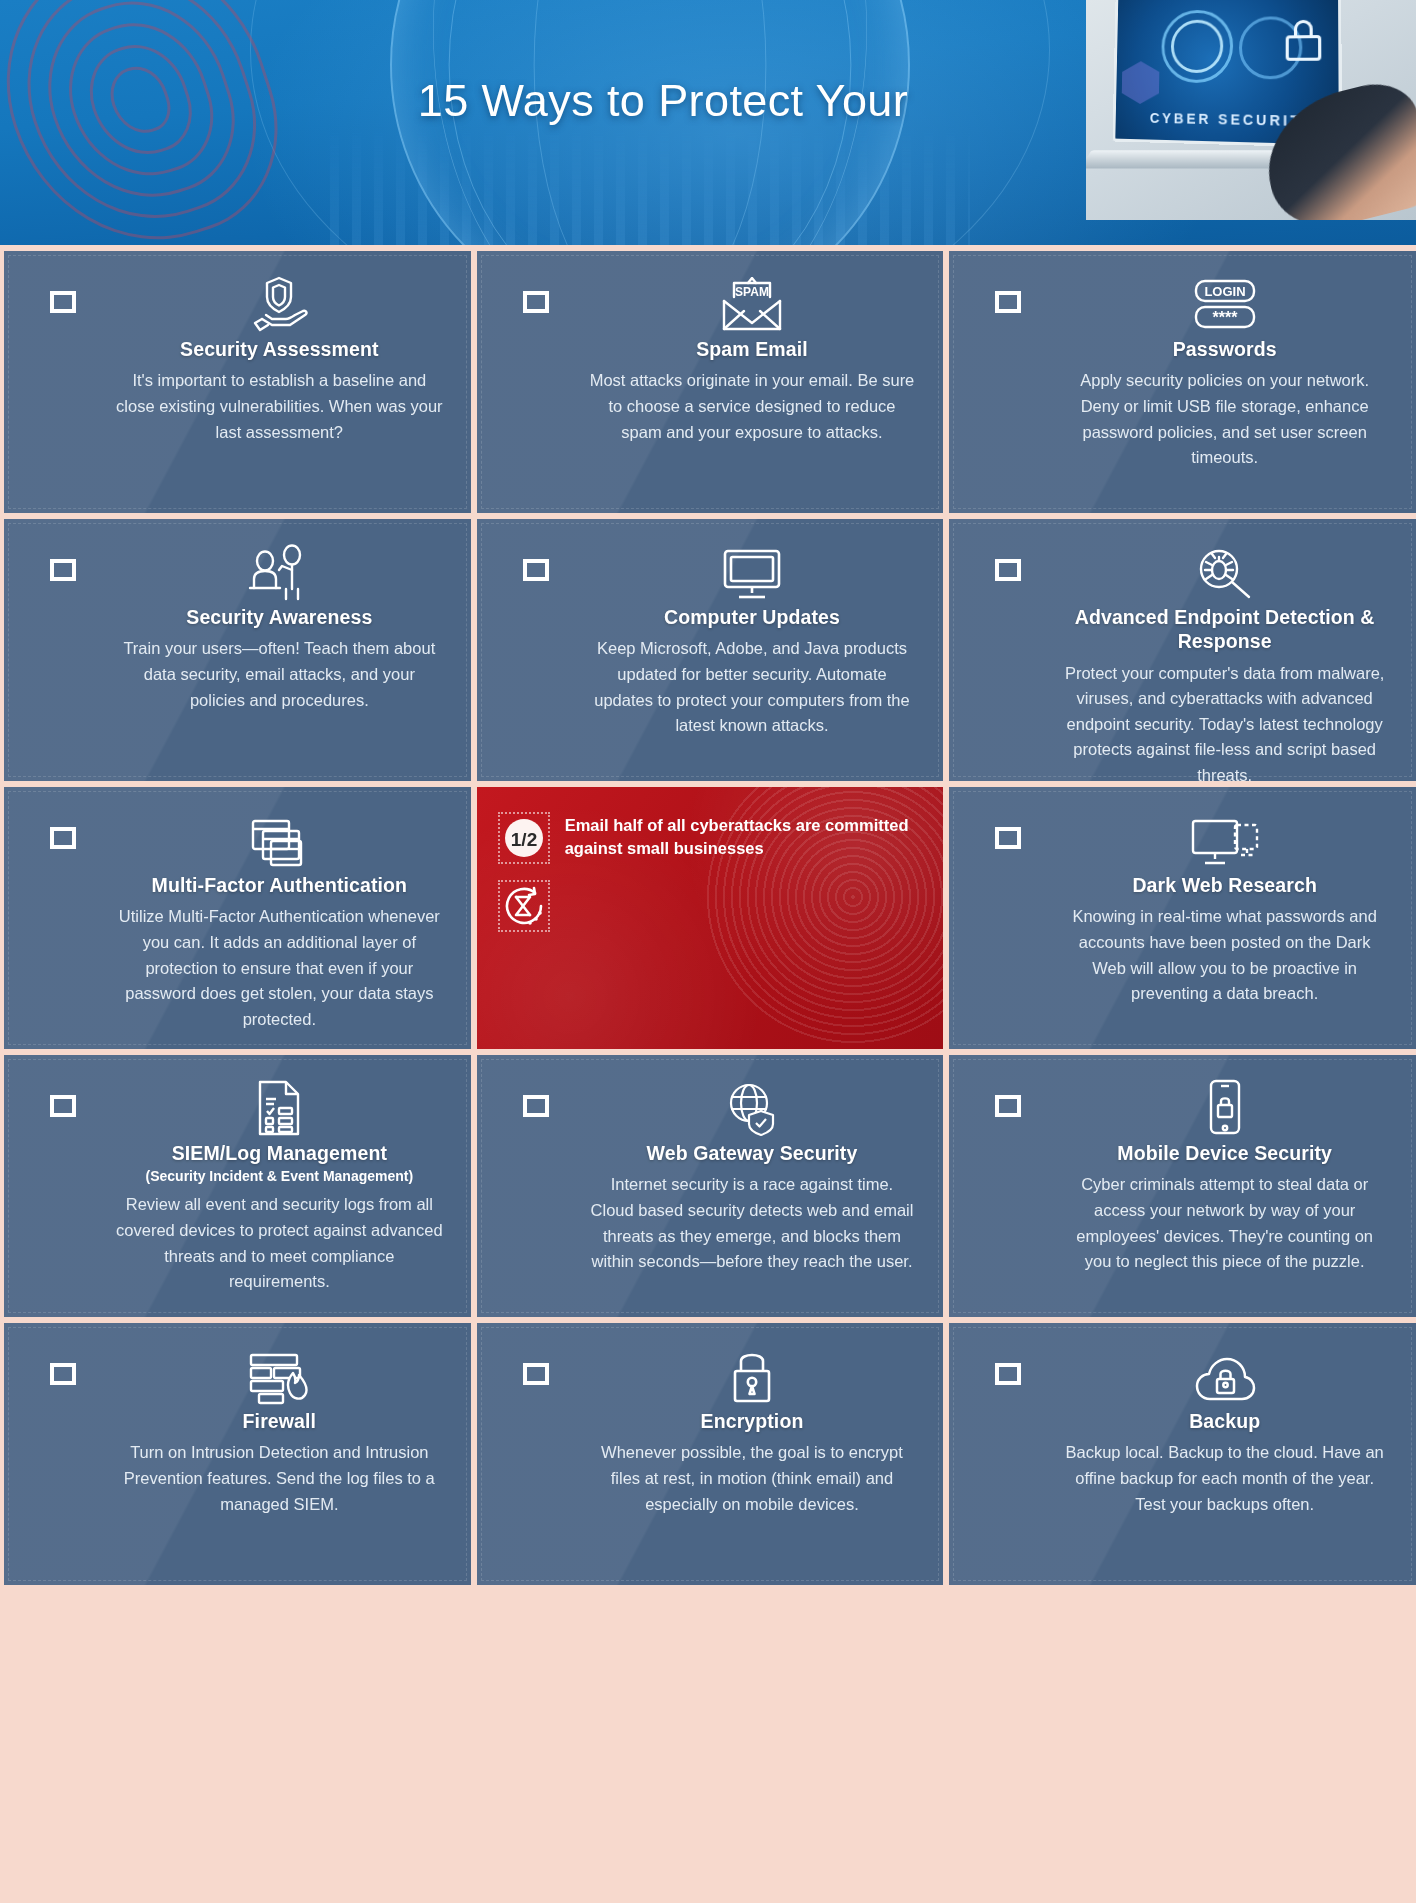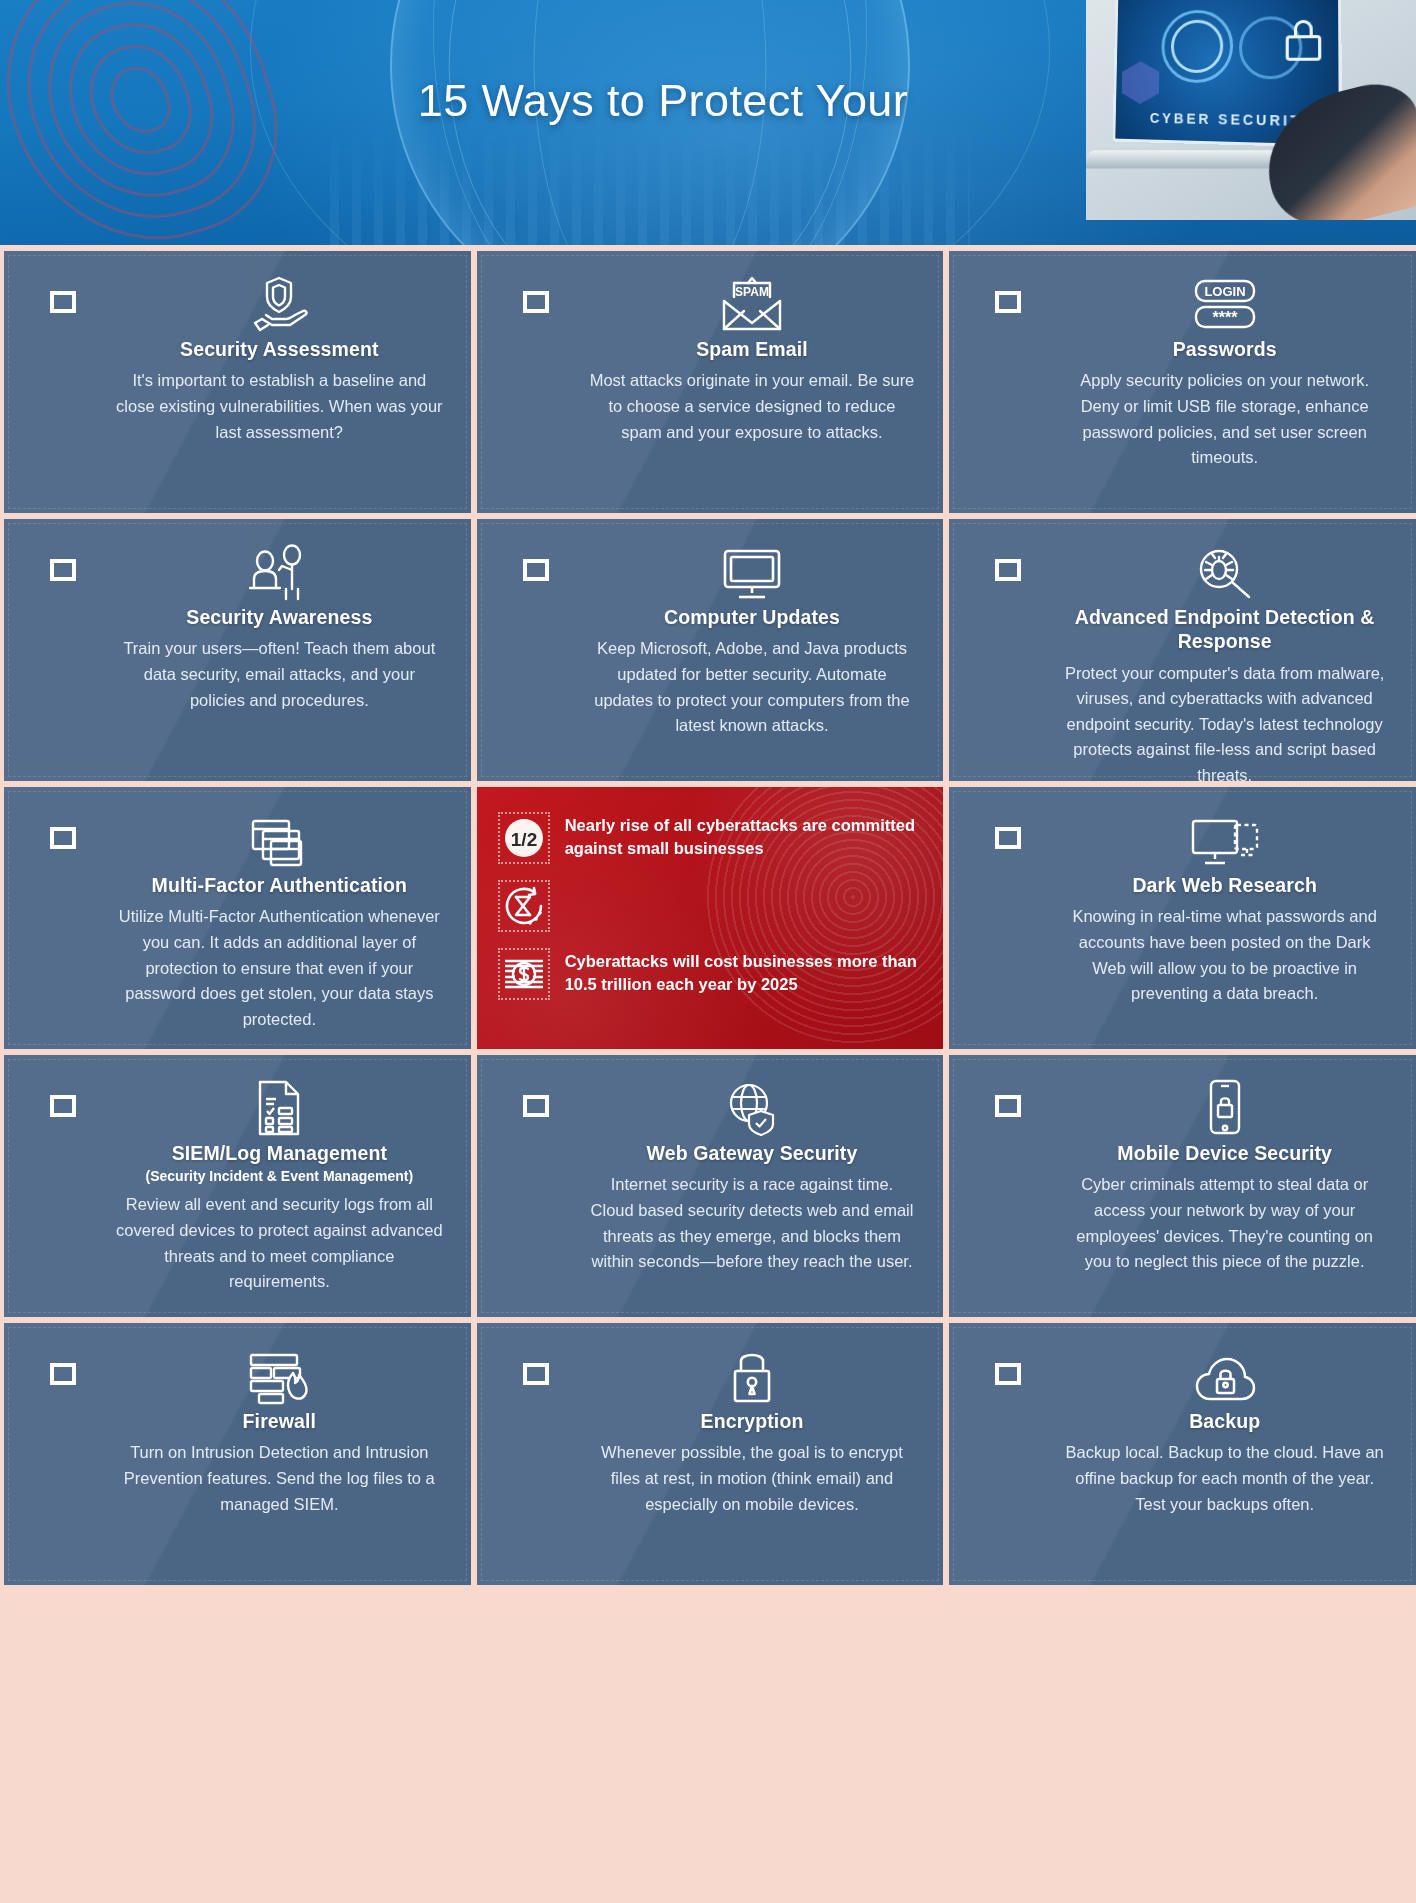--- a/index.html
+++ b/index.html
@@ -370,48 +370,37 @@
     </div>
 
     <div class="stats">
       <div class="stat-row">
         <div class="stat-ic">
           <svg width="46" height="46" viewBox="0 0 46 46">
             <circle cx="23" cy="23" r="19" fill="#fdf3f1"></circle>
             <text x="23" y="31" font-family="Liberation Sans, sans-serif" font-size="19" font-weight="bold" fill="#2a2a2a" text-anchor="middle">1/2</text>
           </svg>
         </div>
-        <div class="stat-tx">Nearly rise of all cyberattacks are committed against small businesses</div>
+        <div class="stat-tx">Email half of all cyberattacks are committed against small businesses</div>
       </div>
 
       <div class="stat-row">
         <div class="stat-ic">
           <svg width="46" height="46" viewBox="0 0 46 46" fill="none" stroke="#ffffff" stroke-width="2.6" stroke-linecap="round" stroke-linejoin="round">
             <path d="M34 10 A17 17 0 1 0 40 23"></path>
             <path d="M33 5 L34 11 L28 12"></path>
             <circle cx="39" cy="30" r="1.8" fill="#fff" stroke="none"></circle>
             <circle cx="35" cy="36" r="1.8" fill="#fff" stroke="none"></circle>
             <circle cx="29" cy="40" r="1.8" fill="#fff" stroke="none"></circle>
             <path d="M15 14 H29 L15 32 H29"></path>
             <path d="M15 14 L29 32"></path>
           </svg>
         </div>
       </div>
 
-      <div class="stat-row">
-        <div class="stat-ic">
-          <svg width="46" height="46" viewBox="0 0 46 46" fill="none" stroke="#ffffff" stroke-width="2.4" stroke-linejoin="round">
-            <path d="M4 10 H42 M4 15 H42 M4 20 H14 M32 20 H42 M4 26 H14 M32 26 H42 M4 31 H42 M4 36 H42"></path>
-            <circle cx="23" cy="23" r="11"></circle>
-            <path d="M27 18 C25 16 19 16 19 20 C19 24 27 22 27 26 C27 30 21 30 19 28" stroke-linecap="round"></path>
-            <path d="M23 14 V32"></path>
-          </svg>
-        </div>
-        <div class="stat-tx">Cyberattacks will cost businesses more than 10.5 trillion each year by 2025</div>
-      </div>
     </div>
 
     <div class="card shade">
       <div class="checkbox"></div>
       <div class="card-inner">
         <div class="icon-wrap">
           <svg width="72" height="52" viewBox="0 0 72 52" fill="none" stroke="#ffffff" stroke-width="2.4" stroke-linejoin="round">
             <rect x="4" y="4" width="44" height="32" rx="2.5"></rect>
             <path d="M26 36 V42 M16 46 H36"></path>
             <rect x="46" y="8" width="22" height="24" rx="2" stroke-dasharray="4 3.5"></rect>

